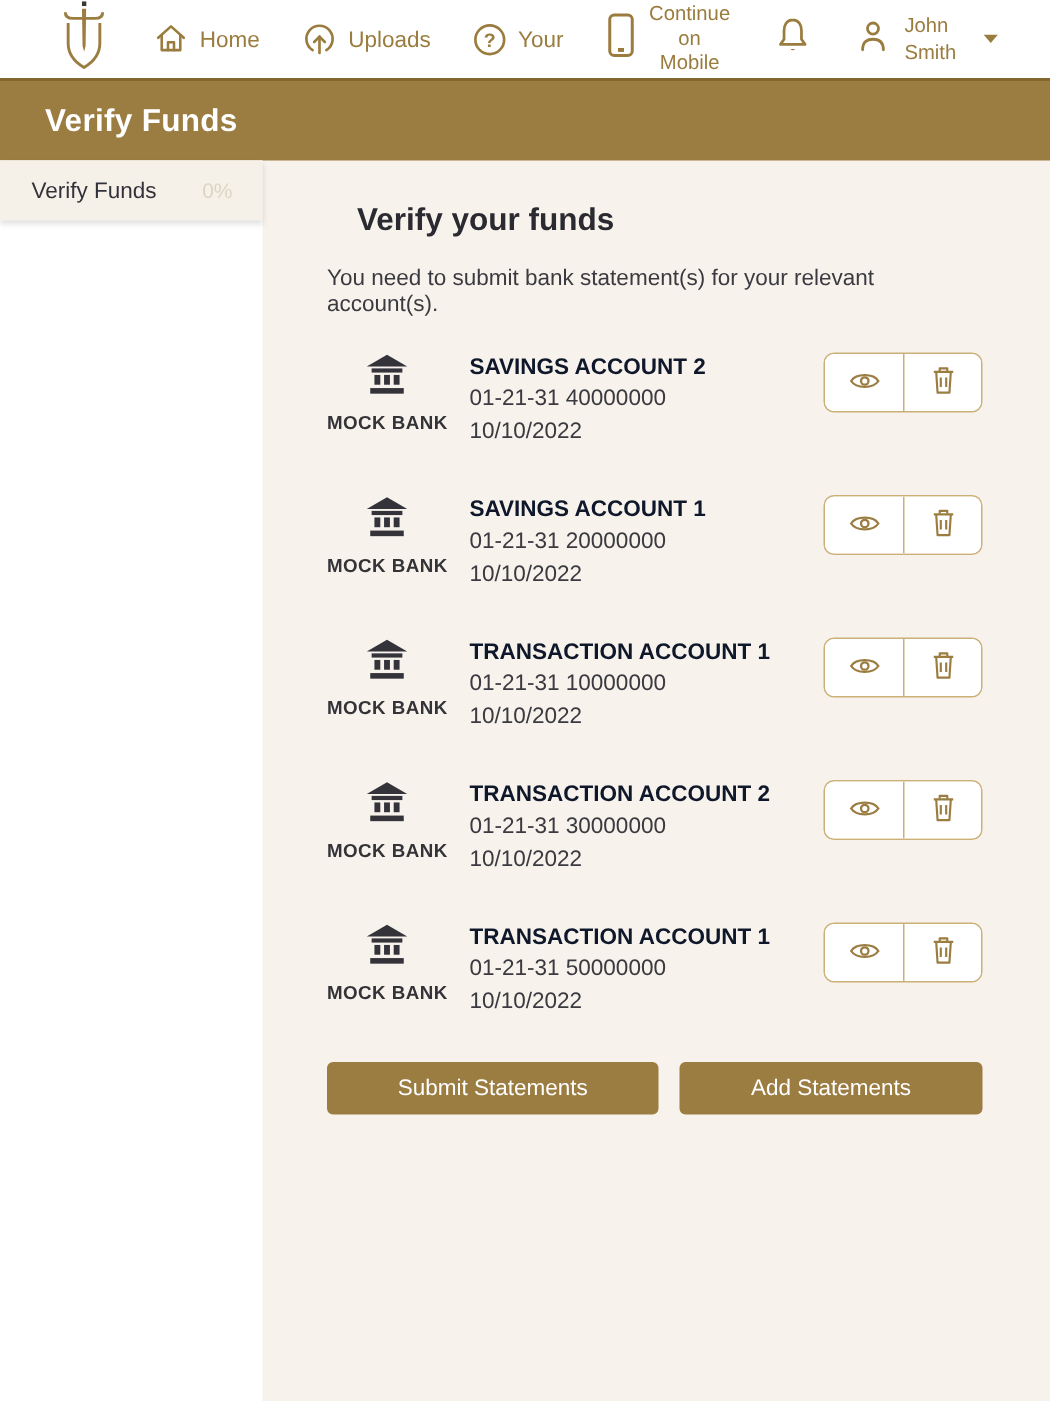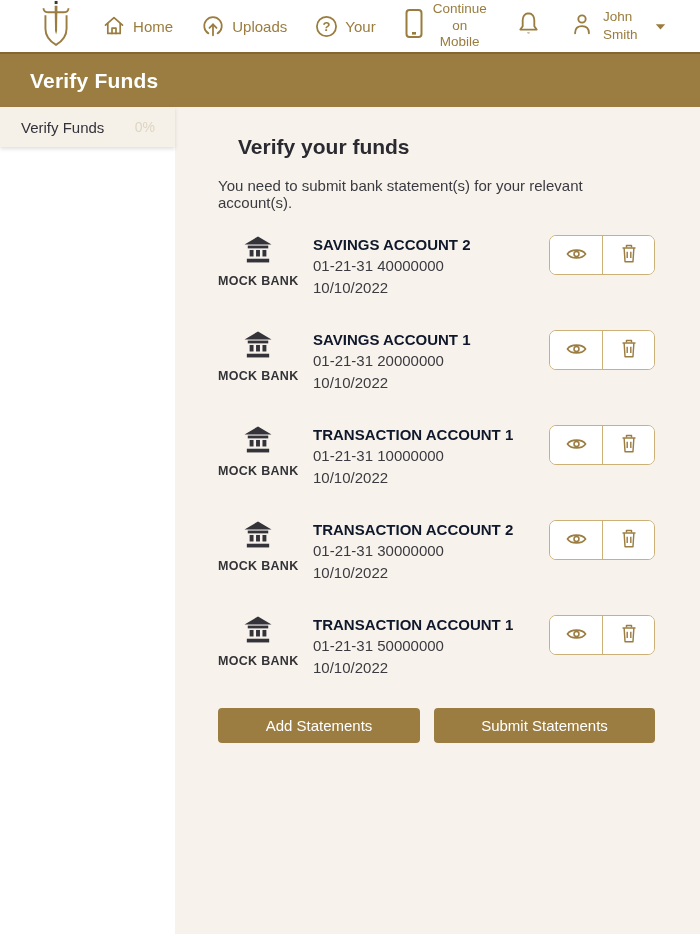--- a/index.html
+++ b/index.html
@@ -368,18 +368,18 @@
           </svg>
         </span>
       </button>
     </div>
   </div>
 </div>
 
 
 
       <div class="buttons-row">
+        <button class="btn-gold btn-submit">Submit Statements</button>
         <button class="btn-gold btn-add">Add Statements</button>
-        <button class="btn-gold btn-submit">Submit Statements</button>
       </div>
     </main>
   </div>
 </div>
 
 </body></html>

